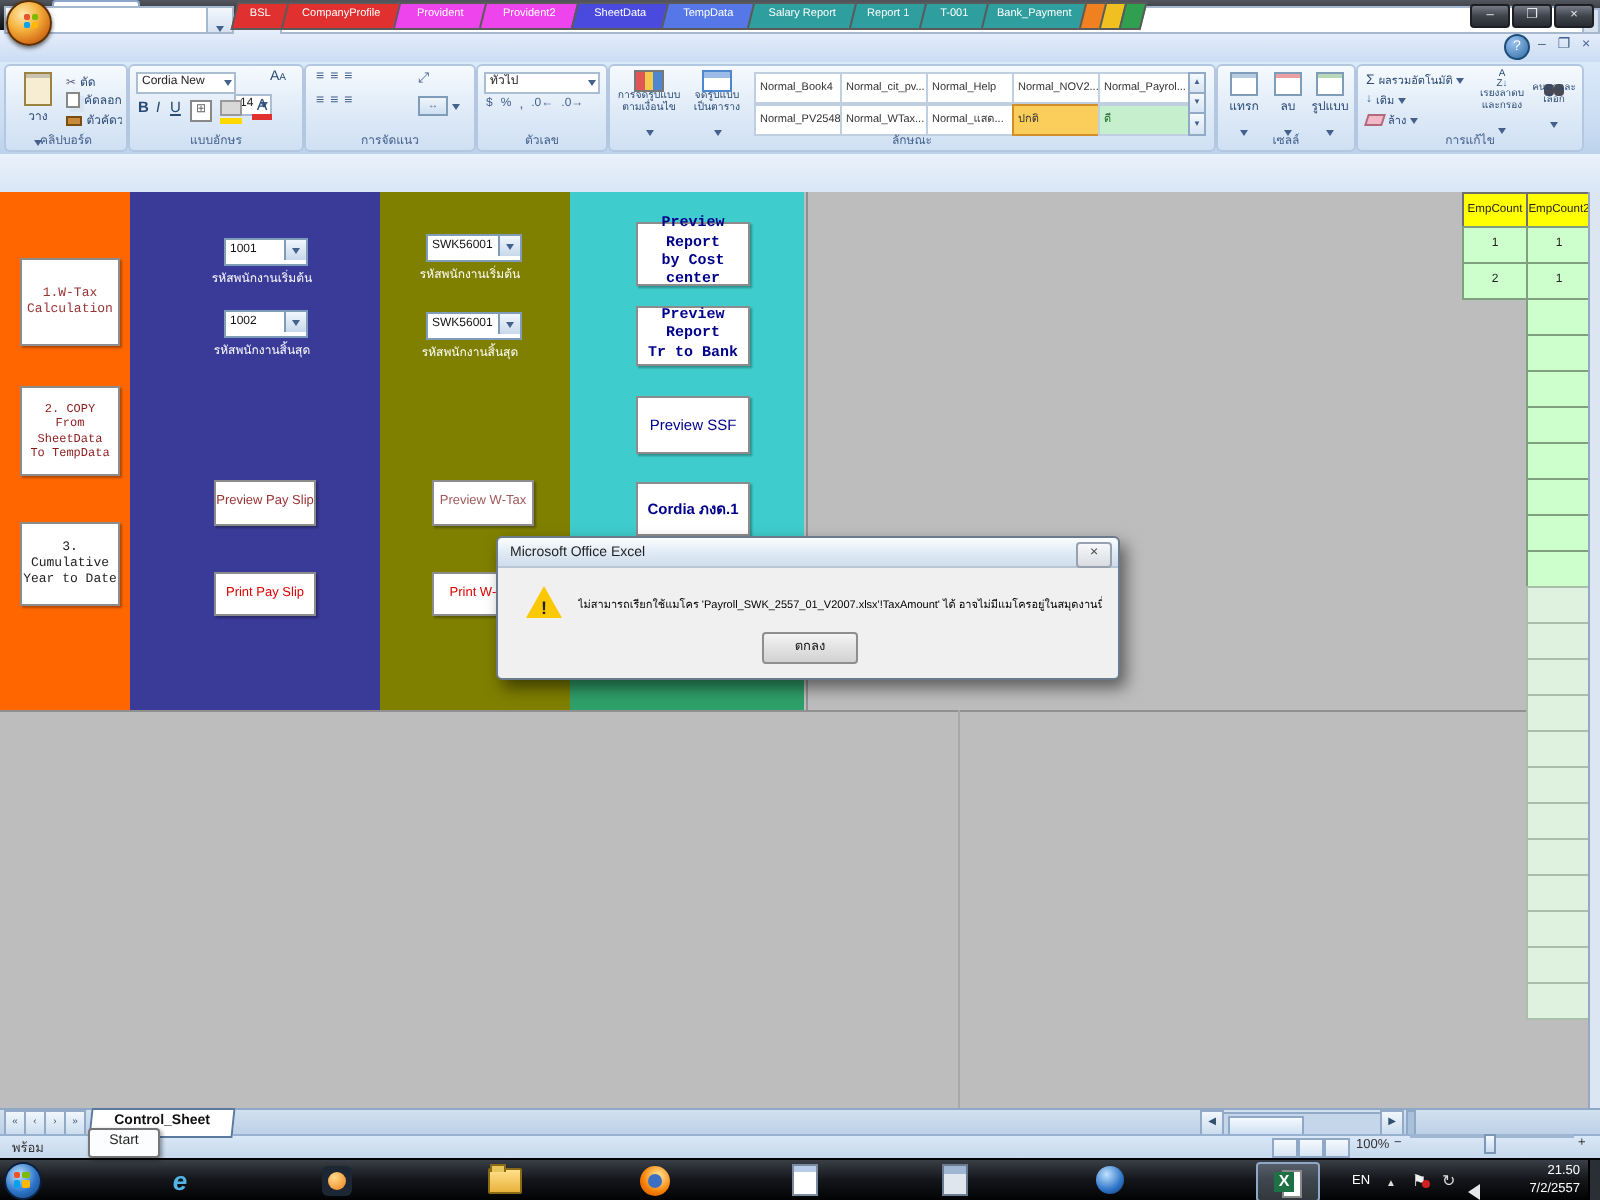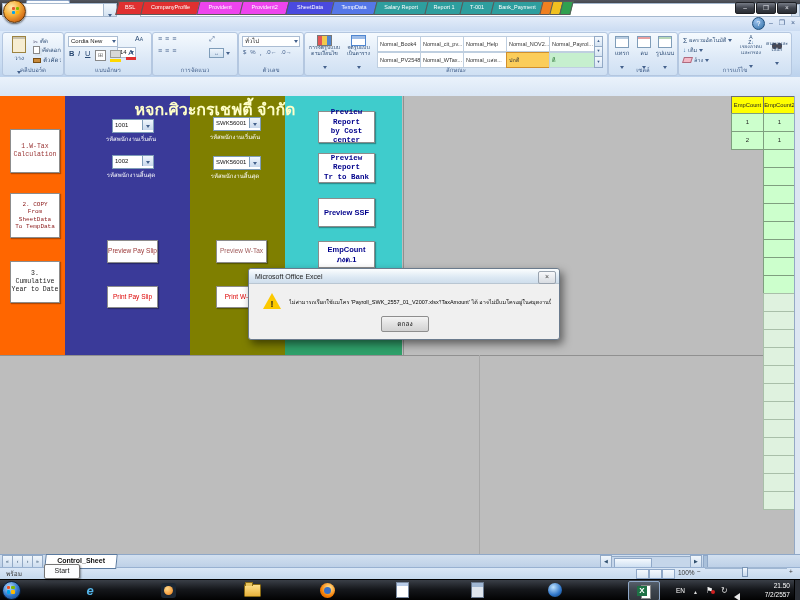--- a/index.html
+++ b/index.html
@@ -308,21 +308,20 @@
   <div class="ab fexp"></div>
 
   <div class="ab sheet">
 
     <div class="panel" style="left:0;width:65px;background:#ff6600;"></div>
     <div class="panel" style="left:65px;width:125px;background:#3a3a99;"></div>
     <div class="panel" style="left:190px;width:95px;background:#7f7f00;"></div>
     <div class="panel" style="left:285px;width:117px;height:242px;background:#3fcccc;"></div>
     <div class="ab" style="left:285px;top:242px;width:117px;height:17px;background:#2fa06a;"></div>
 
-    <div class="ab ctitle" style="left:90px;top:1px;width:250px;">หจก.ศิวะกรเชฟตี้  จำกัด</div>
 
     <div class="gline" style="left:403px;top:0;width:1px;height:259px;"></div>
     <div class="gline" style="left:0;top:259px;width:800px;height:1px;"></div>
     <div class="gline" style="left:479px;top:259px;width:1px;height:199px;background:#a8a8a8;"></div>
 
     <div class="wbtn pre" style="left:10px;top:33px;width:48px;height:42px;color:#993333;">1.W-Tax
 Calculation</div>
     <div class="wbtn pre" style="left:10px;top:97px;width:48px;height:43px;color:#8b1a1a;font-size:6px;">2. COPY
 From SheetData
 To   TempData</div>
@@ -352,22 +351,22 @@
       <span class="ddbtn"><span class="tri"></span></span>
     </div>
     <div class="plabel" style="left:205px;top:75px;width:60px;">รหัสพนักงานสิ้นสุด</div>
     <div class="wbtn" style="left:216px;top:144px;width:49px;height:21px;color:#a05a5a;">Preview W-Tax</div>
     <div class="wbtn" style="left:216px;top:190px;width:49px;height:20px;color:#dd0000;">Print W-Tax</div>
 
     <div class="wbtn pre" style="left:318px;top:15px;width:55px;height:30px;color:#00008b;font-weight:bold;font-size:7.5px;">Preview Report
 by Cost center</div>
     <div class="wbtn pre" style="left:318px;top:57px;width:55px;height:28px;color:#00008b;font-weight:bold;font-size:7.5px;">Preview Report
 Tr to Bank</div>
-    <div class="wbtn" style="left:318px;top:102px;width:55px;height:27px;color:#00008b;font-weight:bold;font-size:7.5px;">Preview SSF</div>
-    <div class="wbtn" style="left:318px;top:145px;width:55px;height:25px;color:#00008b;font-weight:bold;font-size:7.5px;">EmpCount ภงด.1</div>
+    <div class="wbtn" style="left:318px;top:102px;width:55px;height:27px;color:#00008b;font-weight:normal;font-size:7.5px;">Preview SSF</div>
+    <div class="wbtn" style="left:318px;top:145px;width:55px;height:25px;color:#00008b;font-weight:bold;font-size:7.5px;">Cordia ภงด.1</div>
 
     <div class="ecell ehead" style="left:731px;top:0;width:31px;height:16px;line-height:16px;">EmpCount</div>
     <div class="ecell ehead" style="left:763px;top:0;width:31px;height:16px;line-height:16px;">EmpCount2</div>
     <div class="ecell" style="left:731px;top:17px;width:31px;height:17px;line-height:17px;">1</div>
     <div class="ecell" style="left:763px;top:17px;width:31px;height:17px;line-height:17px;">1</div>
     <div class="ecell" style="left:731px;top:35px;width:31px;height:17px;line-height:17px;">2</div>
     <div class="ecell" style="left:763px;top:35px;width:31px;height:17px;line-height:17px;">1</div>
     <div class="ecell" style="left:763px;top:53px;width:31px;height:17px;"></div>
     <div class="ecell" style="left:763px;top:71px;width:31px;height:17px;"></div>
     <div class="ecell" style="left:763px;top:89px;width:31px;height:17px;"></div>

